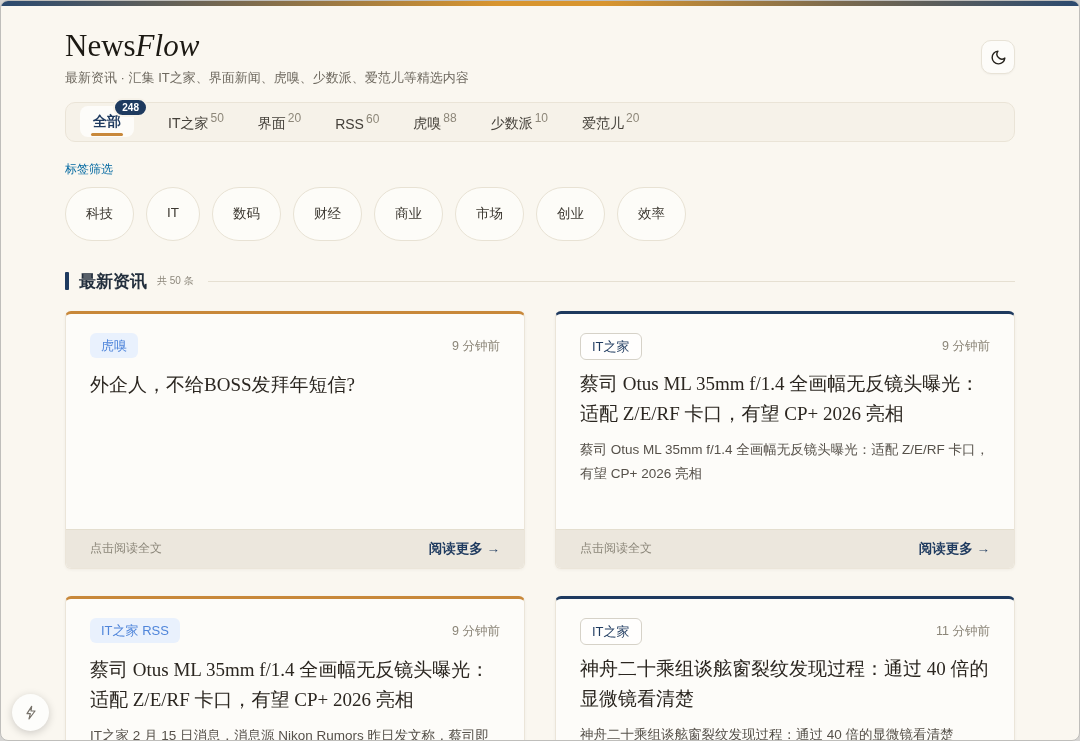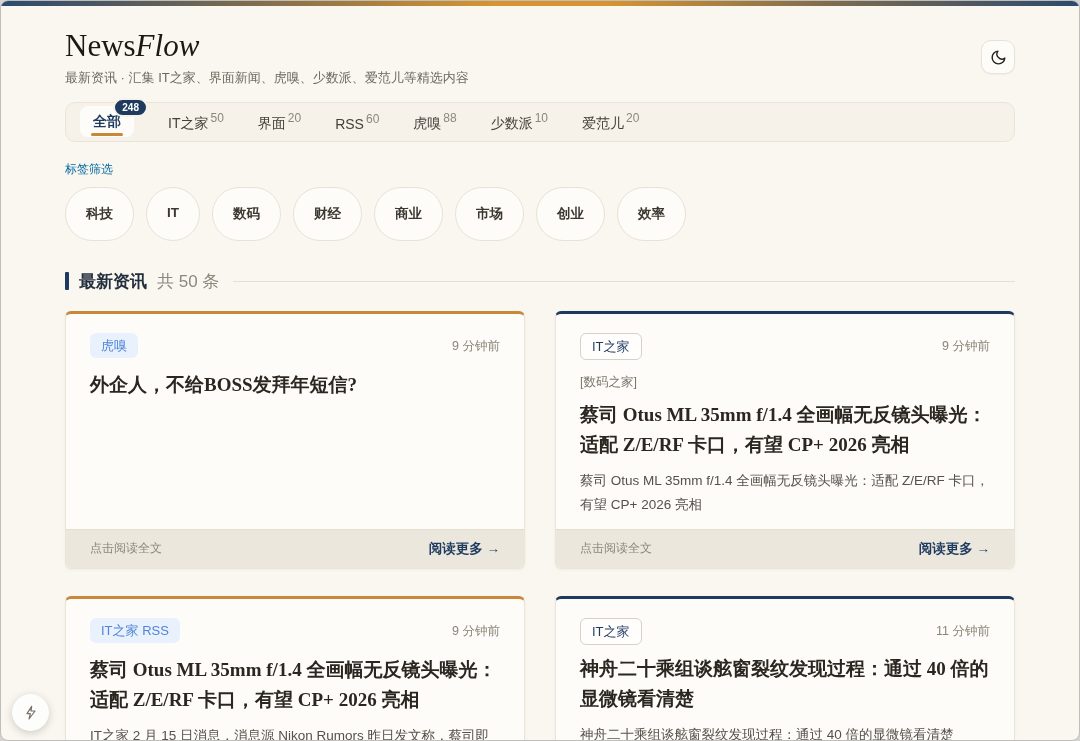--- a/index.html
+++ b/index.html
@@ -69,28 +69,27 @@
   
   .tagfilter-label { margin-top: 19px; font-size: 12px; color: #0369a1; }
   .tagrow { margin-top: 9px; display: flex; gap: 12px; }
   .tag-pill {
     background: #fdfcf8;
     border: 1px solid #e8e2d4;
     border-radius: 999px;
     padding: 17px 20px;
     font-size: 13.5px; color: #3c3831;
     cursor: pointer;
-    font-weight: bold;
   }
 
   
   .section-head { margin-top: 29px; display: flex; align-items: center; }
   .section-bar { width: 4px; height: 18px; background: #1e3a5f; border-radius: 1px; margin-right: 10px; }
   .section-title { font-size: 17px; font-weight: bold; color: #232f3d; }
-  .section-count { font-size: 17px; color: #8d887c; margin-left: 10px; }
+  .section-count { font-size: 10px; color: #8d887c; margin-left: 10px; }
   .section-line { flex: 1; height: 1px; background: #e6e0d2; margin-left: 14px; }
 
   
   .grid { margin-top: 18px; display: grid; grid-template-columns: 1fr 1fr; gap: 27px 30px; }
   .card {
     display: flex; flex-direction: column;
     height: 258px;
     background: #fdfcf9;
     border: 1px solid #ebe5d9;
     border-radius: 6px;
@@ -103,21 +102,21 @@
   .card-body { padding: 19px 24px 0; flex: 1; }
   .card-head { display: flex; justify-content: space-between; align-items: flex-start; }
   .badge { font-size: 13px; border-radius: 6px; padding: 5px 11px; line-height: 1.2; }
   .badge.blue { background: #e9f1fd; color: #4f85da; }
   .badge.outline { background: #fffefd; color: #1e3a5f; border: 1px solid #d6d2c8; }
   .time { font-size: 12.5px; color: #8b8578; padding-top: 5px; }
   .category { margin-top: 14px; font-size: 12.5px; color: #7c766b; }
   .card-title {
     margin-top: 9px;
     font-family: "Liberation Serif", "DejaVu Serif", serif;
-    font-weight: bold; font-size: 19px; line-height: 1.55;
+    font-weight: normal; font-size: 19px; line-height: 1.55;
     color: #2b2620;
   }
   .card .card-title:first-child { margin-top: 0; }
   .card-title.solo { margin-top: 12px; }
   .summary { margin-top: 10px; font-size: 13.5px; line-height: 1.75; color: #56514a; }
   .card-footer {
     margin-top: auto;
     background: #ece7dd;
     border-top: 1px solid #e4decf;
     padding: 10px 24px;
@@ -203,21 +202,20 @@
           <span class="footer-link">阅读更多 →</span>
         </div>
       </div>
 
       <div class="card accent-navy">
         <div class="card-body">
           <div class="card-head">
             <span class="badge outline">IT之家</span>
             <span class="time">9 分钟前</span>
           </div>
-          <div class="category">[数码之家]</div>
           <div class="card-title">蔡司 Otus ML 35mm f/1.4 全画幅无反镜头曝光：适配 Z/E/RF 卡口，有望 CP+ 2026 亮相</div>
           <div class="summary">蔡司 Otus ML 35mm f/1.4 全画幅无反镜头曝光：适配 Z/E/RF 卡口，有望 CP+ 2026 亮相</div>
         </div>
         <div class="card-footer">
           <span class="footer-hint">点击阅读全文</span>
           <span class="footer-link">阅读更多 →</span>
         </div>
       </div>
 
       <div class="card accent-orange">

